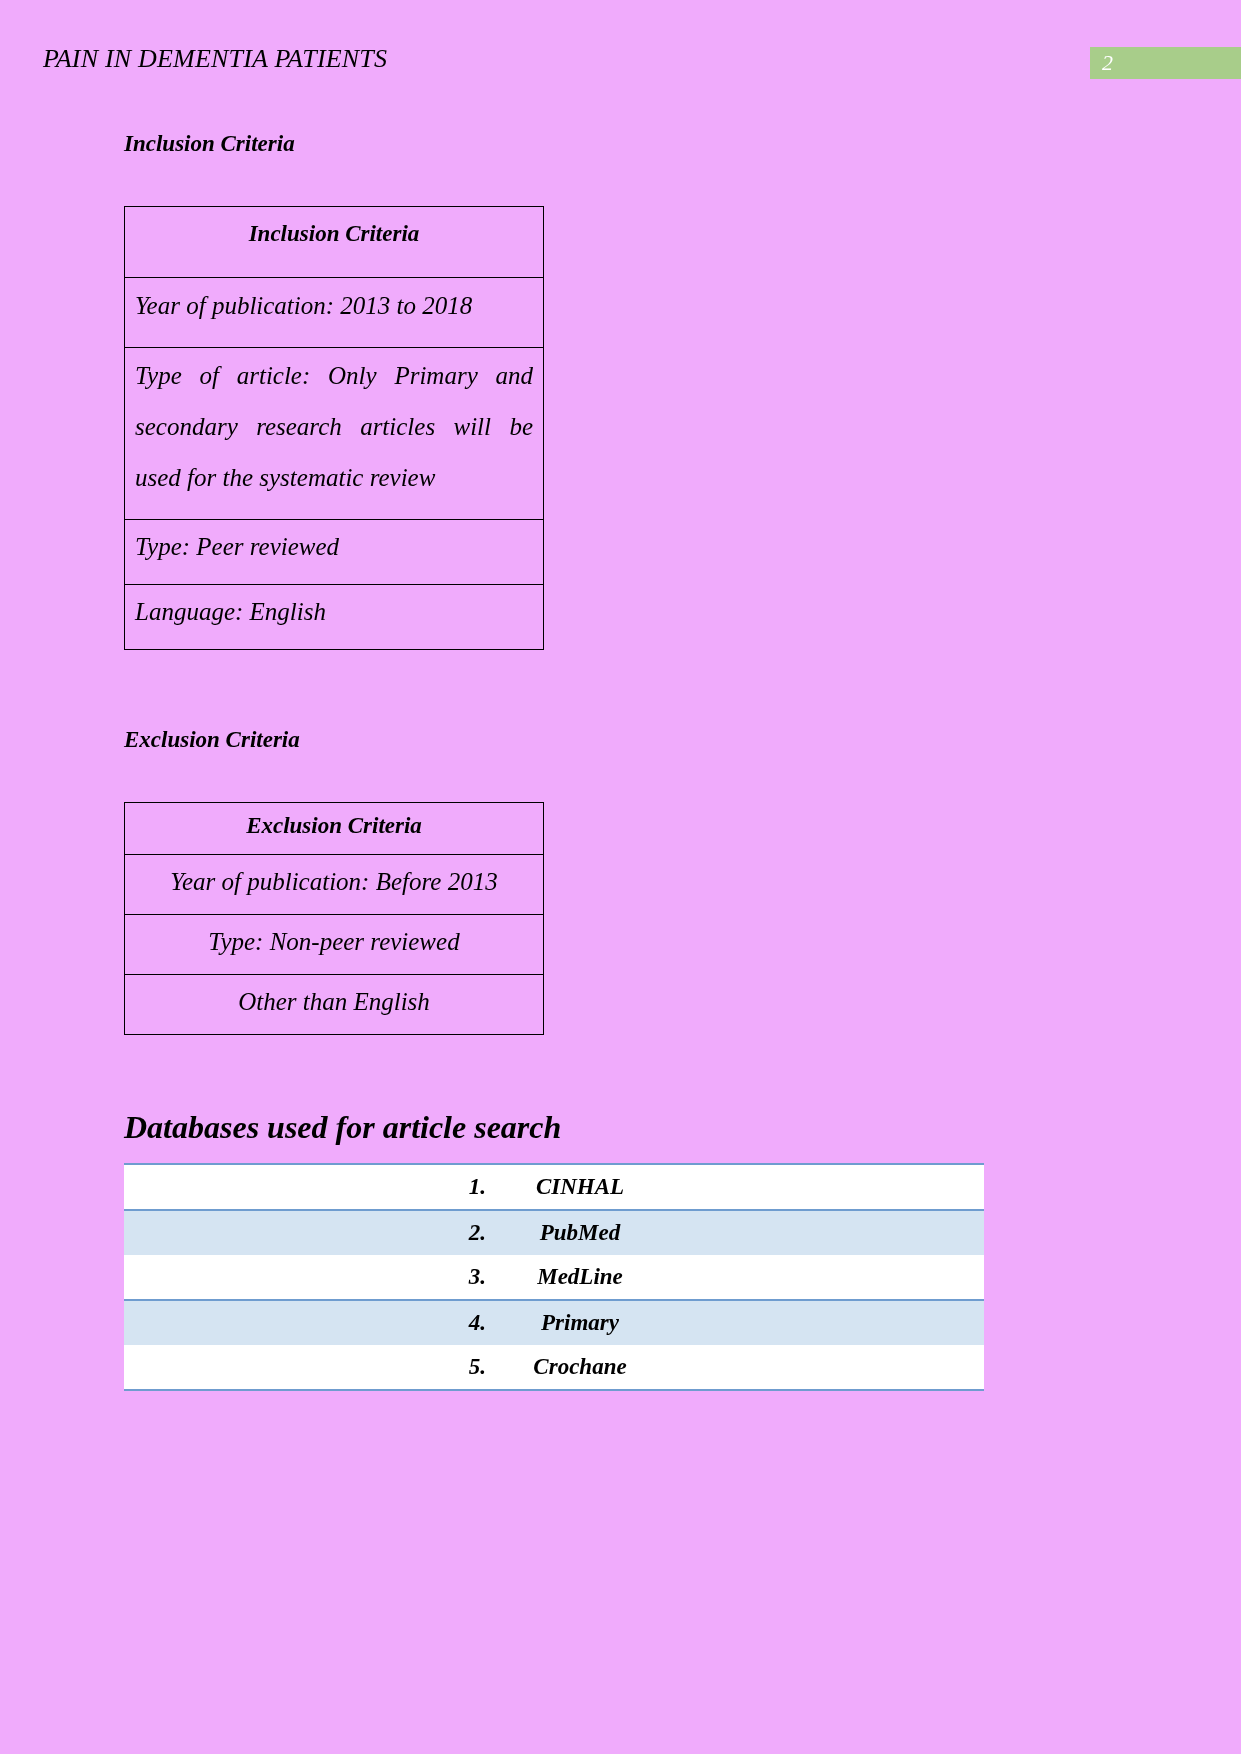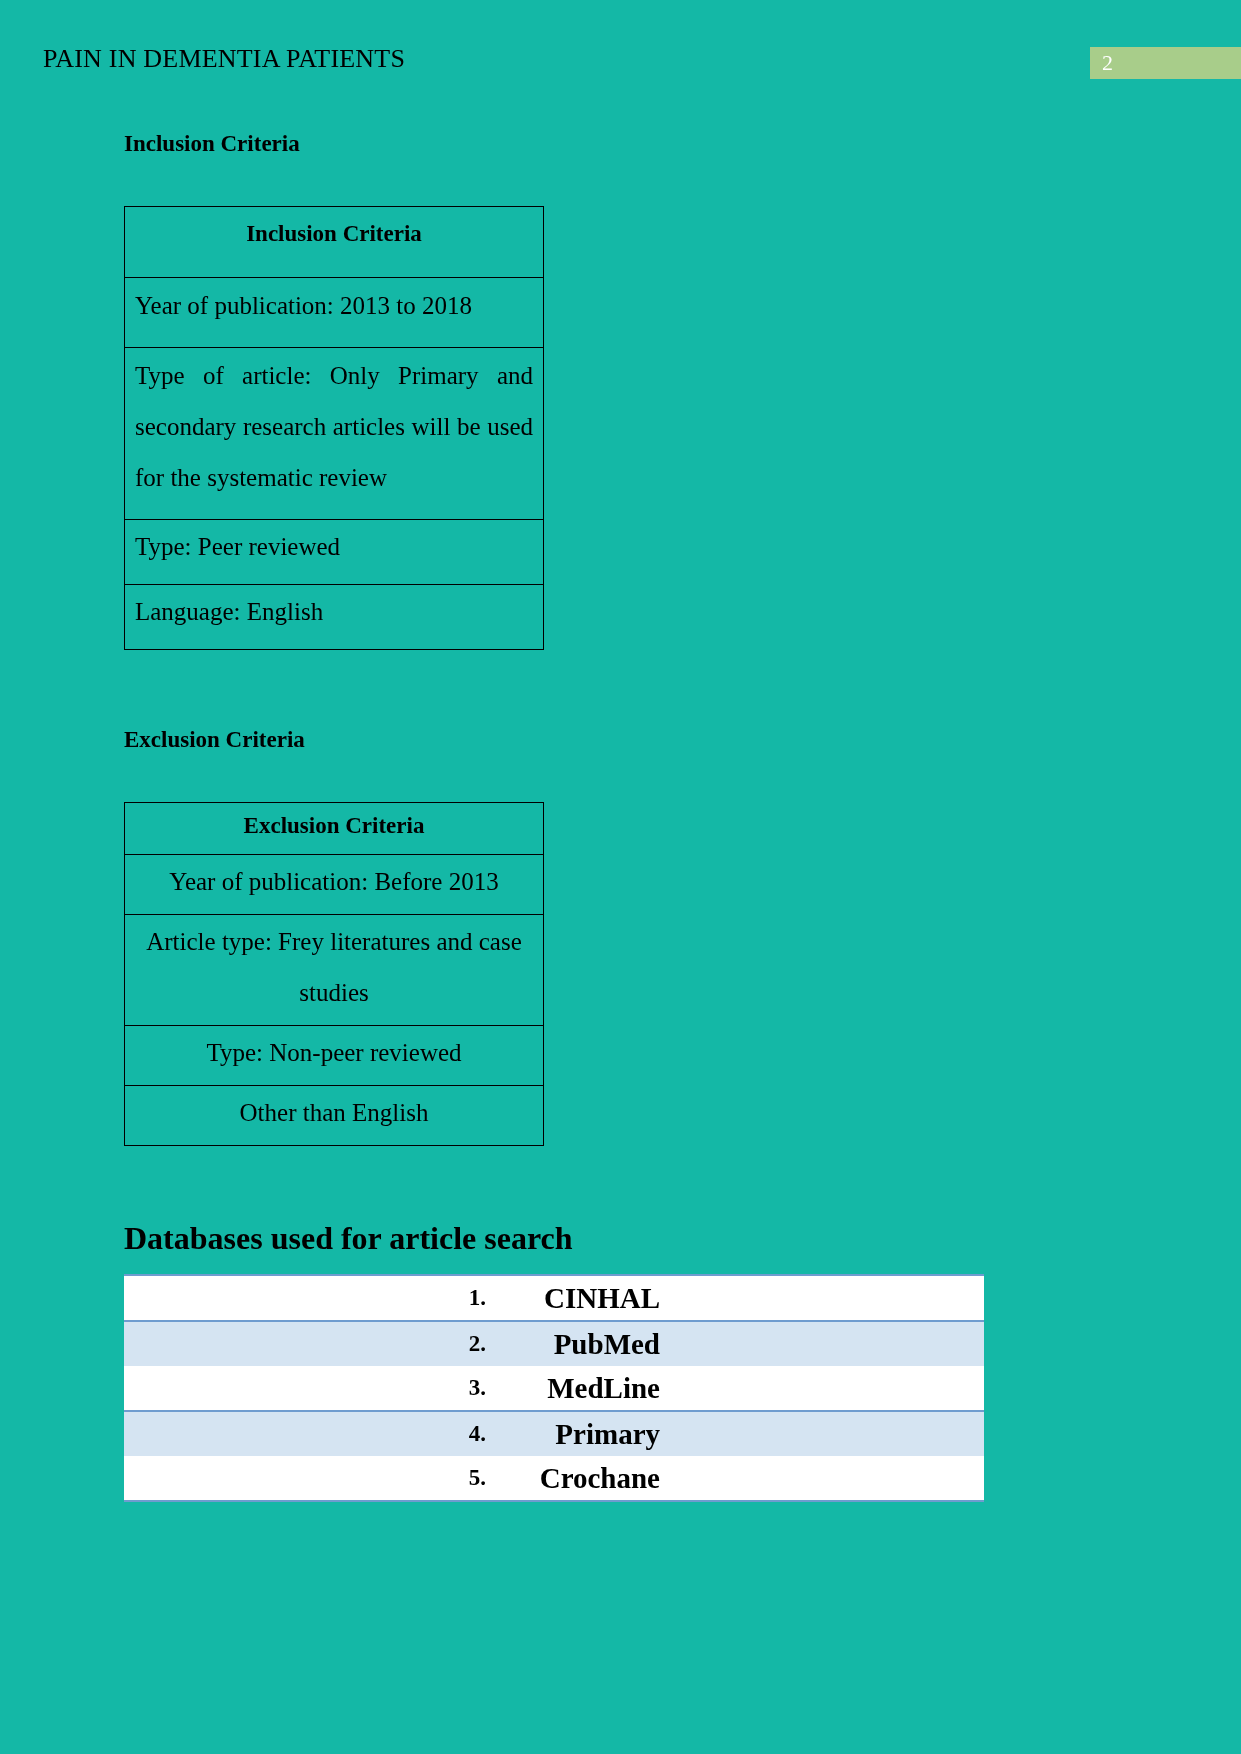--- a/index.html
+++ b/index.html
@@ -8,23 +8,24 @@
     background: #ffffff;
   }
   body {
     font-family: "Liberation Serif", "DejaVu Serif", serif;
     color: #000000;
   }
   .page {
     position: relative;
     width: 1241px;
     height: 1754px;
-    background: #14b8a6;
+    background: #f0abfc;
     overflow: hidden;
     box-sizing: border-box;
+    font-style: italic;
   }
 
   
   .doc-header {
     position: absolute;
     top: 42px;
     left: 0;
     width: 1241px;
     height: 36px;
   }
@@ -142,23 +143,23 @@
   }
   .db-row .idx {
     font-weight: bold;
     font-size: 23px;
     width: 38px;
     text-align: right;
     margin-right: 14px;
   }
   .db-row .lbl {
     font-weight: bold;
-    font-size: 29px;
+    font-size: 23px;
     width: 160px;
-    text-align: right;
+    text-align: center;
   }
 </style>
 </head>
 <body>
 
 <div class="page">
 
   <div class="doc-header">
     <div class="doc-header-title">PAIN IN DEMENTIA PATIENTS</div>
     <div class="page-number-badge">
@@ -218,25 +219,20 @@
           <div class="cell-inner">Exclusion Criteria</div>
         </th>
       </tr>
       <tr>
         <td>
           <div class="cell-inner nowrapjust">Year of publication: Before 2013</div>
         </td>
       </tr>
       <tr>
         <td>
-          <div class="cell-inner nowrapjust">Article type: Frey literatures and case studies</div>
-        </td>
-      </tr>
-      <tr>
-        <td>
           <div class="cell-inner nowrapjust">Type: Non-peer reviewed</div>
         </td>
       </tr>
       <tr>
         <td>
           <div class="cell-inner nowrapjust">Other than English</div>
         </td>
       </tr>
     </tbody>
       </table>

